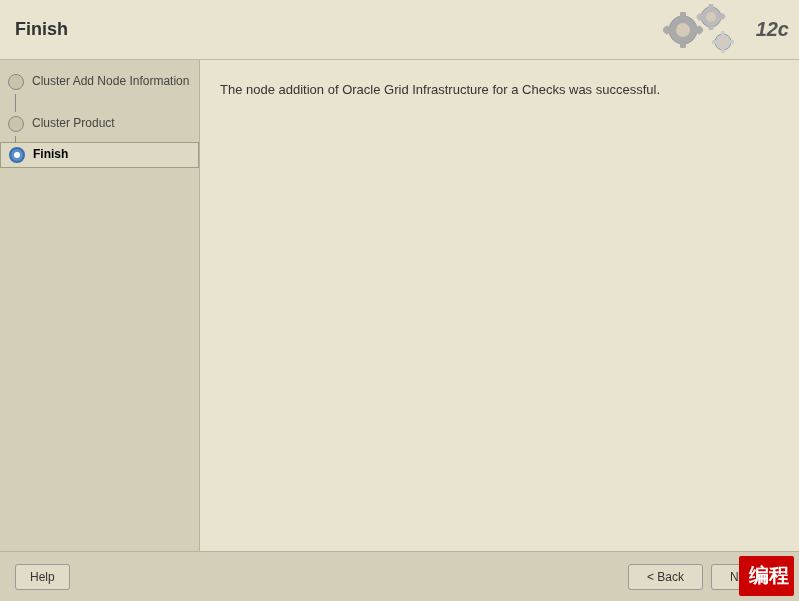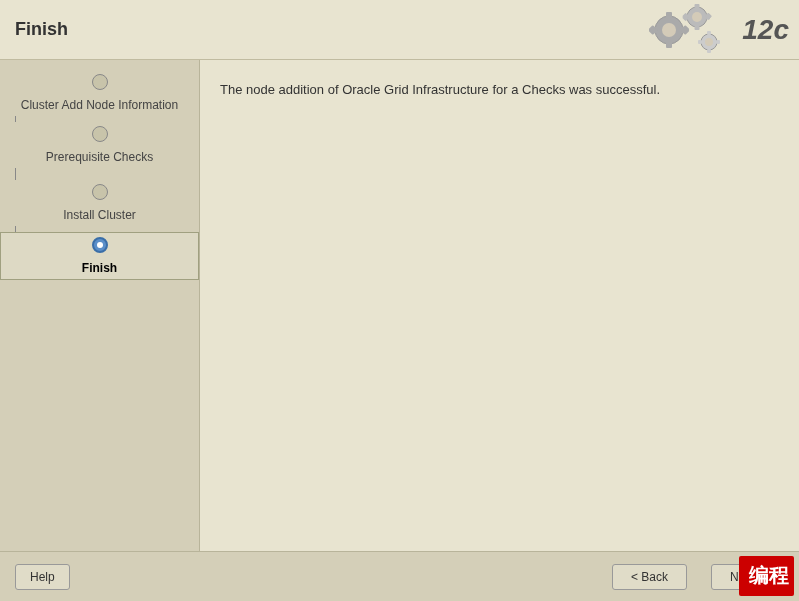--- a/index.html
+++ b/index.html
@@ -51,21 +51,21 @@
     }
 
     .grid-infra-text {
       color: #555;
       font-size: 10px;
       letter-spacing: 1px;
       font-weight: bold;
     }
 
     .version-badge {
-      font-size: 28px;
+      font-size: 20px;
       font-weight: bold;
       color: #555;
       font-style: italic;
     }
 
     
     .main-container {
       display: flex;
       height: calc(601px - 60px - 50px);
     }
@@ -123,21 +123,21 @@
       background: #d4cfb8;
       border-top: 1px solid #b8b49a;
       display: flex;
       align-items: center;
       justify-content: space-between;
       padding: 16px 15px;
     }
 
     .footer-right {
       display: flex;
-      gap: 24px;
+      gap: 8px;
       margin-left: 13px;
     }
 
     .btn {
       padding: 5px 18px;
       background: #e0dcc8;
       border: 1px solid #999;
       border-radius: 3px;
       cursor: pointer;
       font-size: 12px;
@@ -165,27 +165,25 @@
       border-radius: 2px;
     }
 
     .sidebar-steps {
       display: flex;
       flex-direction: column;
     }
 
     .step-item {
       display: flex;
-      align-items: center;
       padding: 4px 8px;
       gap: 8px;
       width: 100%;
       font-size: 12px;
       color: #444;
-      flex-direction: column;
     }
 
     .step-item.active-step {
       background: #ddd9c4;
       border: 1px solid #a0a080;
     }
 
     .connector-line {
       width: 1px;
       height: 6px;
@@ -246,31 +244,27 @@
 
   <div class="sidebar">
     <div class="sidebar-steps">
 
       <div class="step-item">
         <div class="step-indicator"></div>
         <span>Cluster Add Node Information</span>
       </div>
       <div class="connector-line"></div>
 
+      <div class="connector-line"></div>
+
+      <div class="connector-line"></div>
+
       <div class="step-item">
         <div class="step-indicator"></div>
-        <span>Prerequisite Checks</span>
-      </div>
-      <div class="connector-line"></div>
-
-      <div class="connector-line"></div>
-
-      <div class="step-item">
-        <div class="step-indicator"></div>
-        <span>Install Cluster</span>
+        <span>Cluster Product</span>
       </div>
       <div class="connector-line"></div>
 
       <div class="step-item active-step">
         <div class="step-indicator active"></div>
         <span style="font-weight:bold;color:#000;">Finish</span>
       </div>
 
     </div>
   </div>

